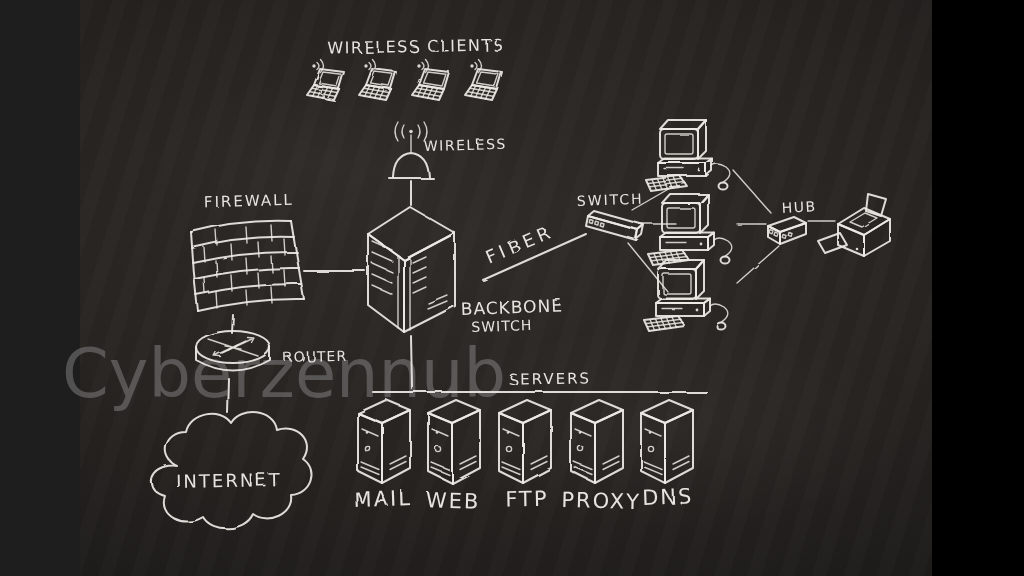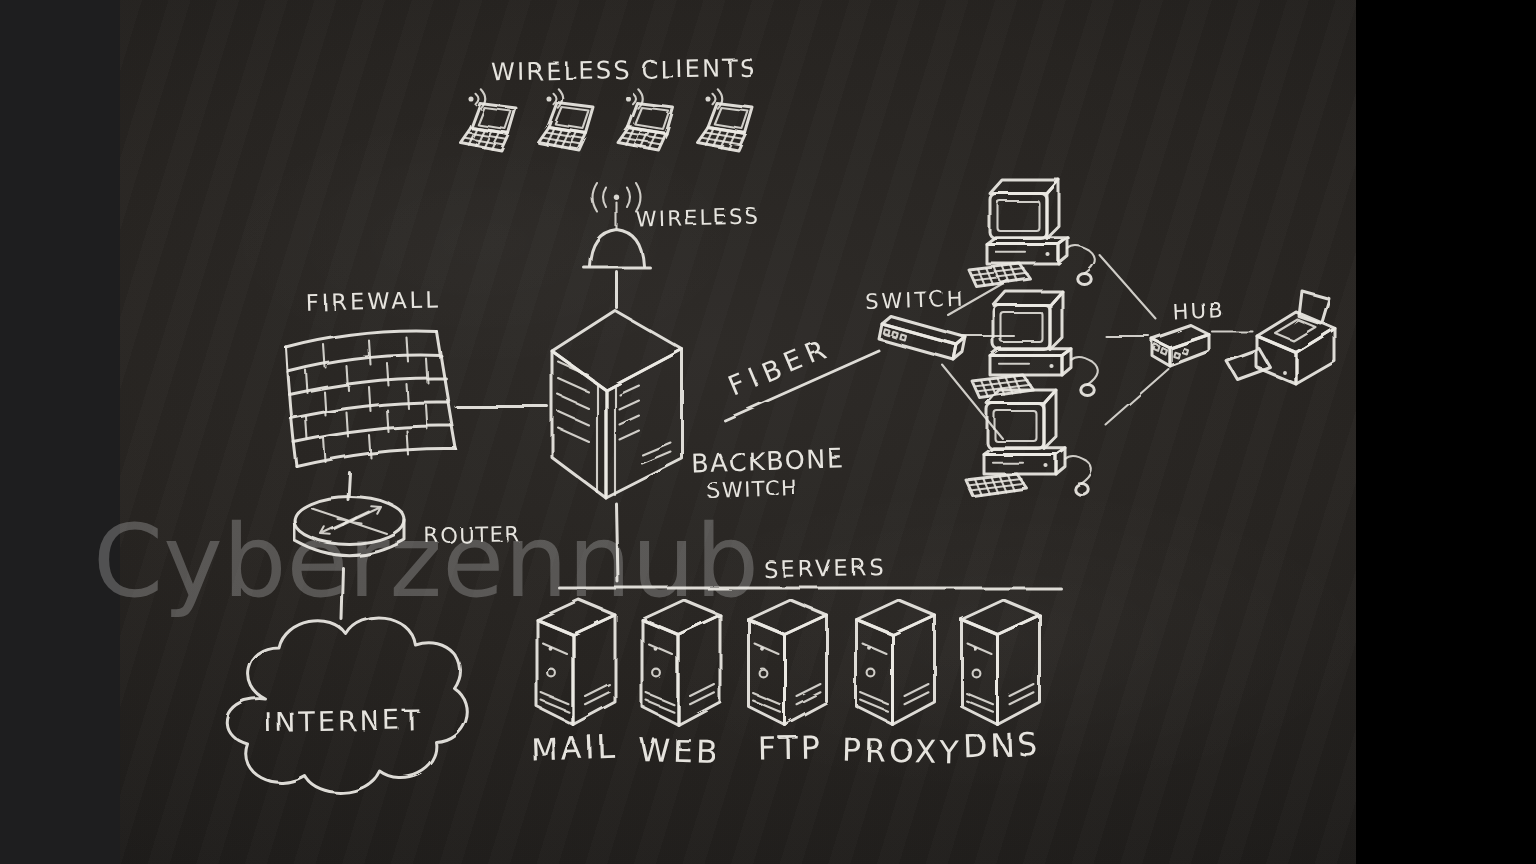--- a/index.html
+++ b/index.html
@@ -1,17 +1,17 @@
 <!DOCTYPE html>
 <html><head>
 <meta charset="utf-8">
 <style>
   html,body{margin:0;padding:0;background:#000;}
   .stage{position:relative;width:904px;height:576px;overflow:hidden;background:#6d28d9;
-         font-family:"DejaVu Sans",sans-serif;}
+         font-family:"DejaVu Sans",sans-serif;padding-left:28px;}
   .bar-left{position:absolute;left:0;top:0;width:80px;height:576px;background:#1e1e1f;}
   .bar-right{position:absolute;left:944px;top:0;width:80px;height:576px;background:#0c0c0d;}
   .board{position:absolute;left:80px;top:0;width:864px;height:576px;
     background:
       radial-gradient(ellipse 42% 26% at 68% 74%, rgba(255,255,255,0.028), transparent 70%),
       radial-gradient(ellipse 30% 22% at 28% 28%, rgba(255,255,255,0.02), transparent 70%),
       repeating-linear-gradient(107deg, rgba(255,255,255,0.012) 0 14px, rgba(0,0,0,0.025) 14px 31px),
       radial-gradient(ellipse 130% 95% at 46% 40%, #2f2c29 0%, #282522 40%, #201e1c 68%, #181716 88%, #131212 100%);
   }
   .watermark{position:absolute;left:62px;top:341px;z-index:2;font-size:67px;font-weight:400;

